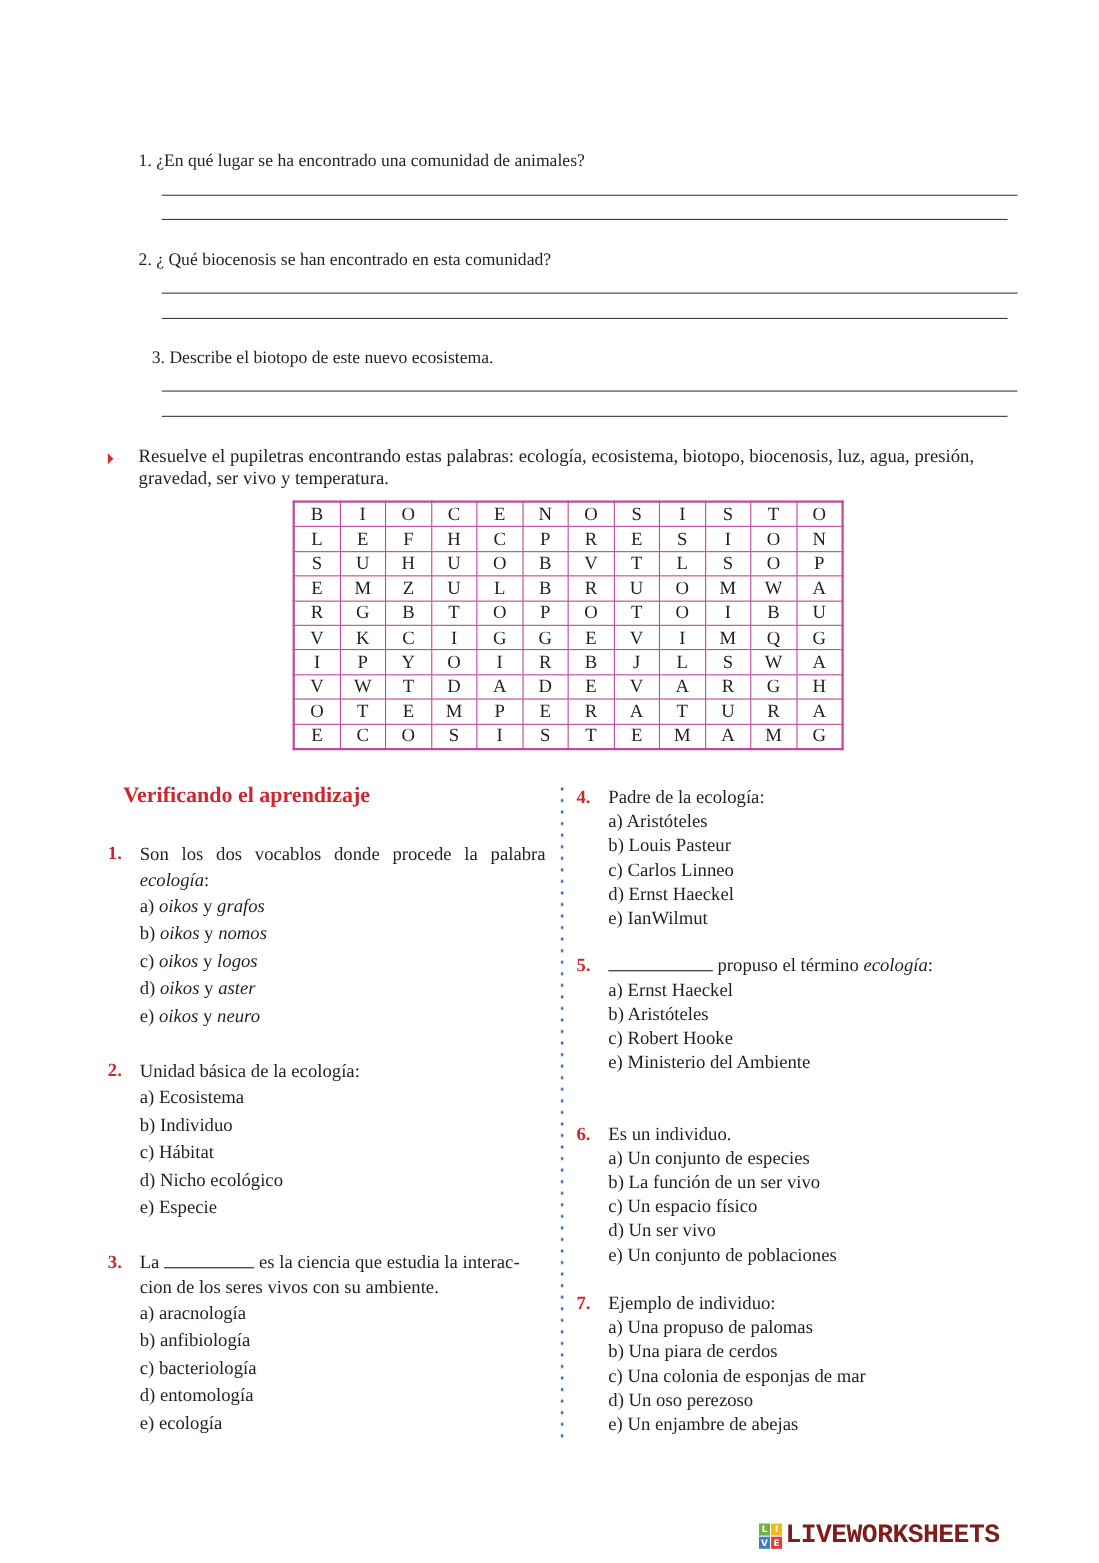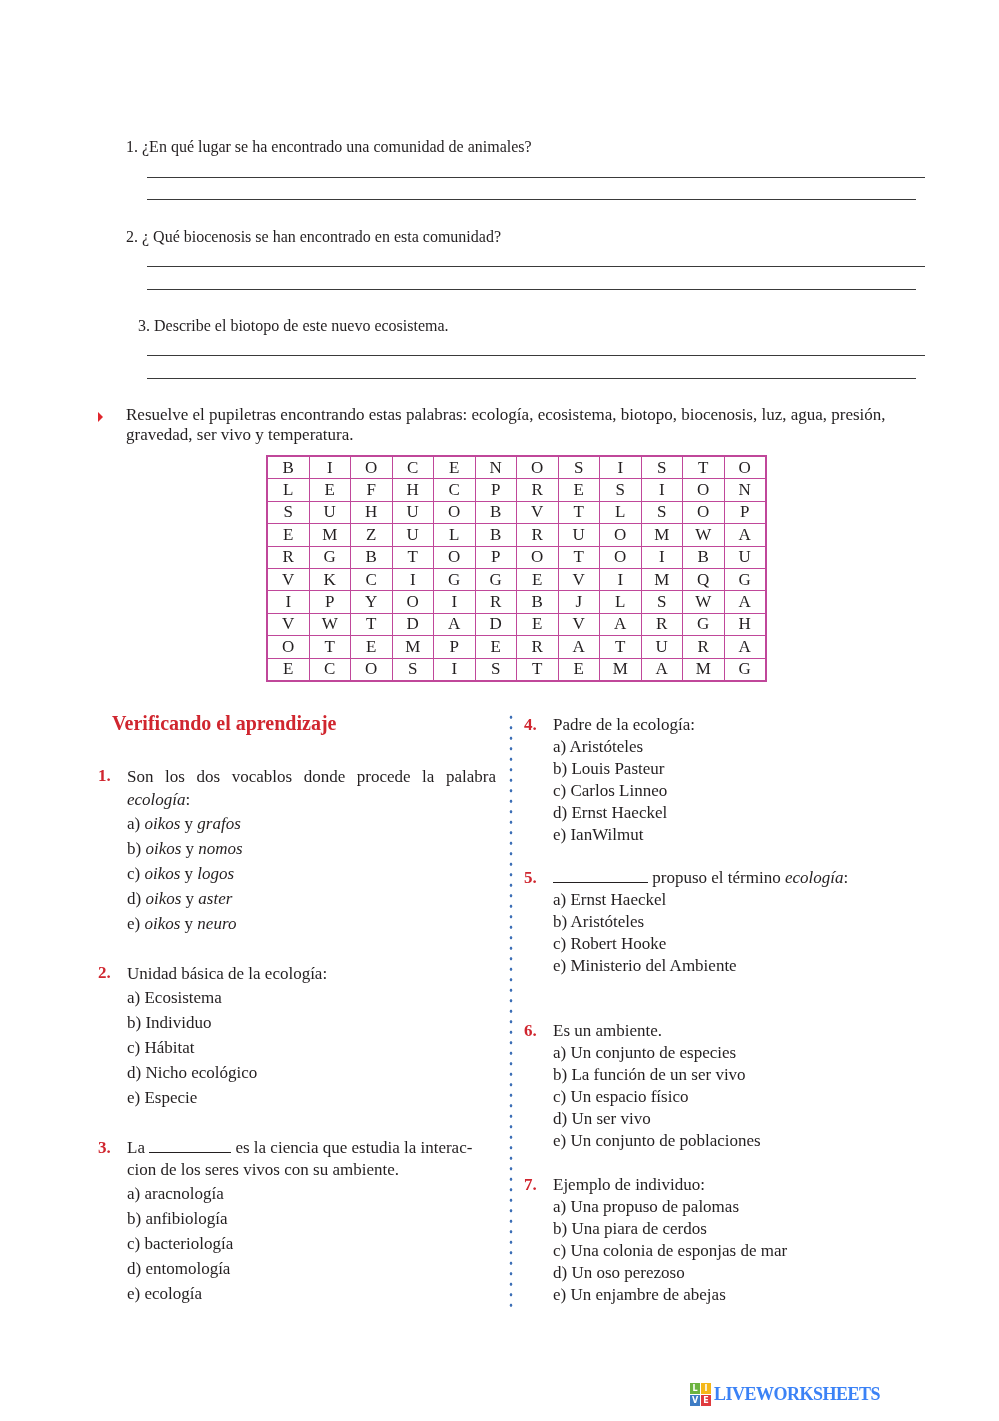--- a/index.html
+++ b/index.html
@@ -54,22 +54,22 @@
     }
     .justify { text-align: justify; text-align-last: left; width: 368px; }
 
     .logo { position: absolute; left: 690px; top: 1383px; display: flex; align-items: center; }
     .logo-squares { display: grid; grid-template-columns: 10px 10px; grid-template-rows: 11px 11px; gap: 1px; margin-right: 3px; }
     .logo-squares span {
       font-family: "DejaVu Sans", sans-serif; font-size: 8px; font-weight: bold;
       color: #fff; text-align: center; line-height: 11px;
     }
     .logo-text {
-      font-family: Liberation Serif, serif; font-weight: bold; font-size: 18px;
-      color: #3b82f6; letter-spacing: -0.5px;
+      font-family: Liberation Mono, monospace; font-weight: bold; font-size: 24px;
+      color: #7f1d1d; letter-spacing: -0.5px;
     }
   </style>
 </head>
 <body>
 
 <div class="abs q-text" style="left:126px; top:137px;">
   <span>1.</span>
   <span>¿En qué lugar se ha encontrado una comunidad de animales?</span>
 </div>
 <div class="answer-line" style="left:147px; top:177px; width:778px;"></div>
@@ -290,21 +290,21 @@
     <span class="num">5.</span>
     <div class="stem"><span class="blank" style="width:95px;"></span> <span>propuso el término</span> <i>ecología</i><span>:</span></div>
     <div class="opt">a) Ernst Haeckel</div>
     <div class="opt">b) Aristóteles</div>
     <div class="opt">c) Robert Hooke</div>
     <div class="opt">e) Ministerio del Ambiente</div>
   </div>
 
   <div class="question" style="left:524px; top:1020px;">
     <span class="num">6.</span>
-    <div class="stem">Es un ambiente.</div>
+    <div class="stem">Es un individuo.</div>
     <div class="opt">a) Un conjunto de especies</div>
     <div class="opt">b) La función de un ser vivo</div>
     <div class="opt">c) Un espacio físico</div>
     <div class="opt">d) Un ser vivo</div>
     <div class="opt">e) Un conjunto de poblaciones</div>
   </div>
 
   <div class="question" style="left:524px; top:1174px;">
     <span class="num">7.</span>
     <div class="stem">Ejemplo de individuo:</div>

